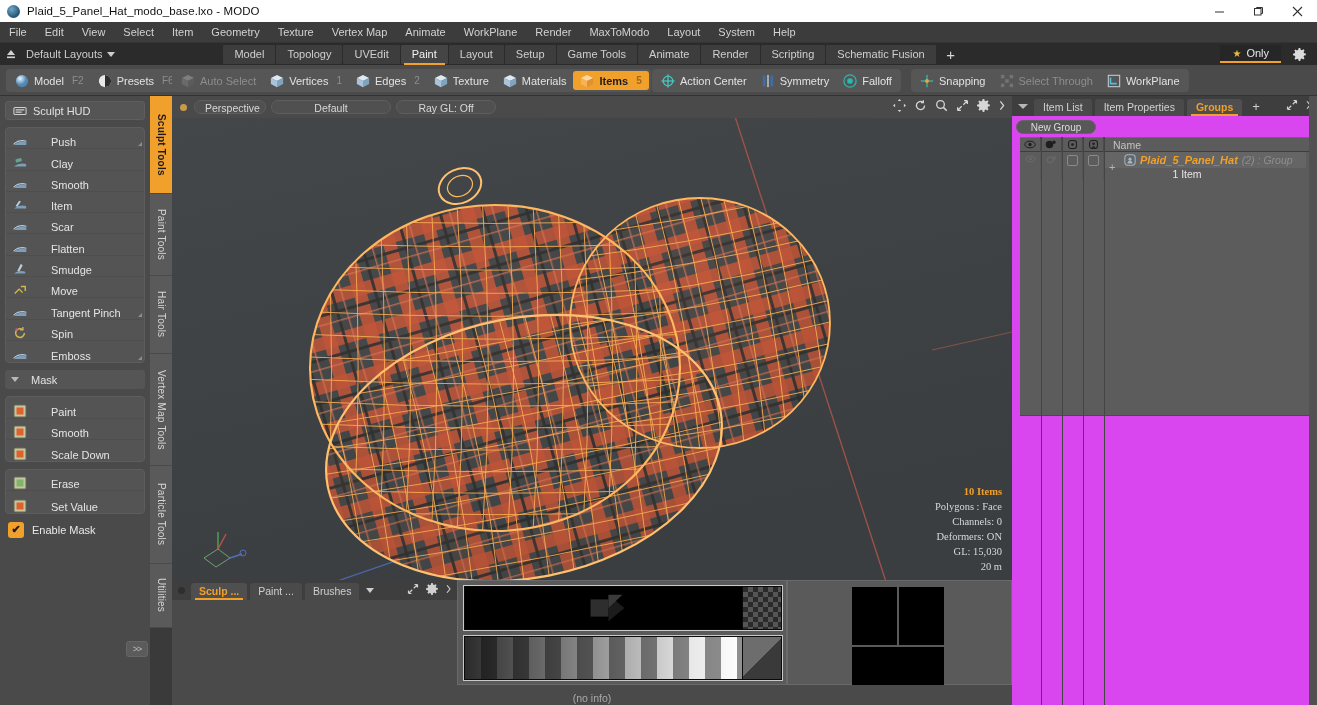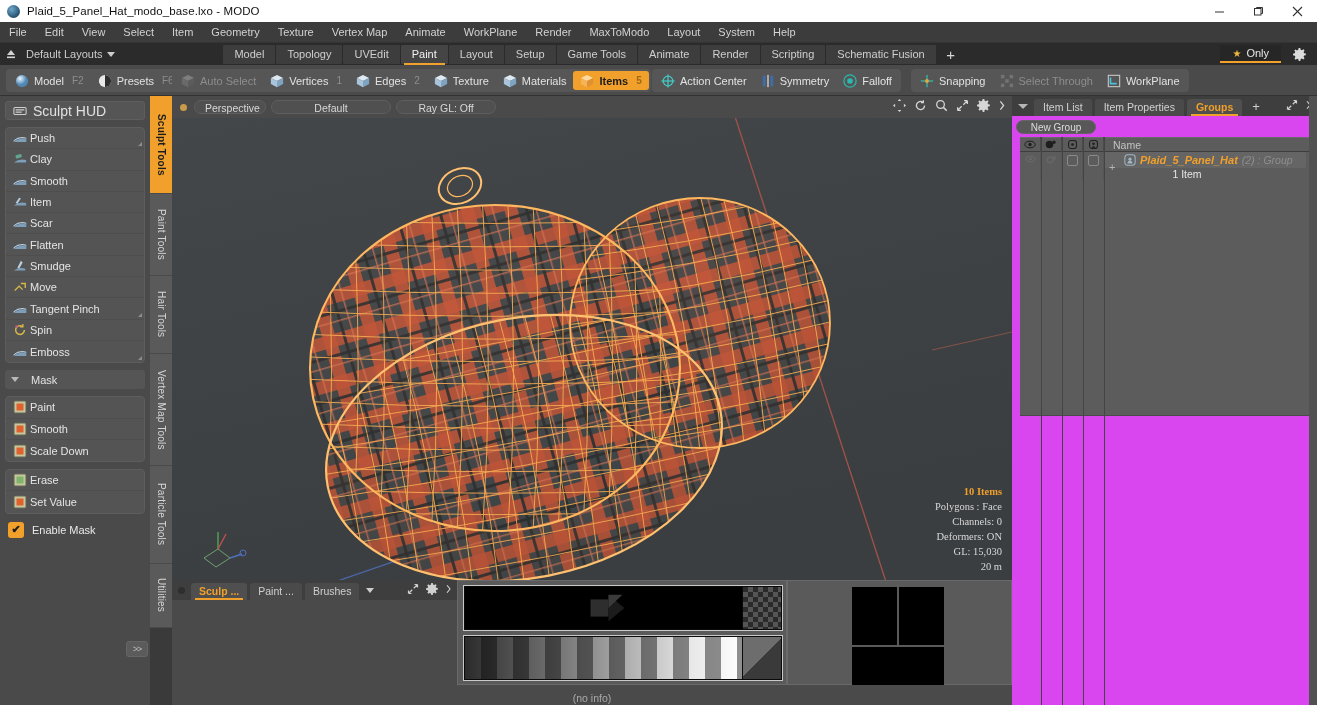--- a/index.html
+++ b/index.html
@@ -99,29 +99,29 @@
   .tbtn.sel .key{ color:#a06a12; }
   .ico{ width:14px;height:14px; flex:0 0 auto; display:block; }
 
   
   .leftpanel{
     position:absolute; left:0; top:96px; width:150px; height:609px;
     background:#4a4a4a;
   }
   .ltitle{
     margin:5px 5px 0 5px; height:19px; background:#555; border-radius:3px;
-    display:flex; align-items:center; gap:6px; padding:0 7px; color:#e0e0e0; font-size:14px;
+    display:flex; align-items:center; gap:6px; padding:0 7px; color:#e0e0e0; font-size:11px;
     border:1px solid #5e5e5e;
   }
   .toolgroup{
     margin:7px 5px 0 5px; background:#545454; border-radius:4px; border:1px solid #5d5d5d;
     overflow:hidden;
   }
   .toolrow{
-    height:21.3px; display:flex; align-items:center; gap:3px; padding:0 7px;
+    height:21.3px; display:flex; align-items:flex-end; gap:24px; padding:0 7px;
     color:#e4e4e4; font-size:11px; border-bottom:1px solid #4e4e4e; position:relative;
   }
   .toolrow:last-child{ border-bottom:none; }
   .toolrow .corner{
     position:absolute; right:2px; bottom:2px; width:0;height:0;
     border-left:4px solid transparent; border-bottom:4px solid #8d8d8d;
   }
   .secthdr{
     margin:7px 5px 0 5px; height:19px; background:#555; border-radius:3px;
     display:flex; align-items:center; gap:12px; padding:0 6px; color:#e2e2e2; font-size:11px;

